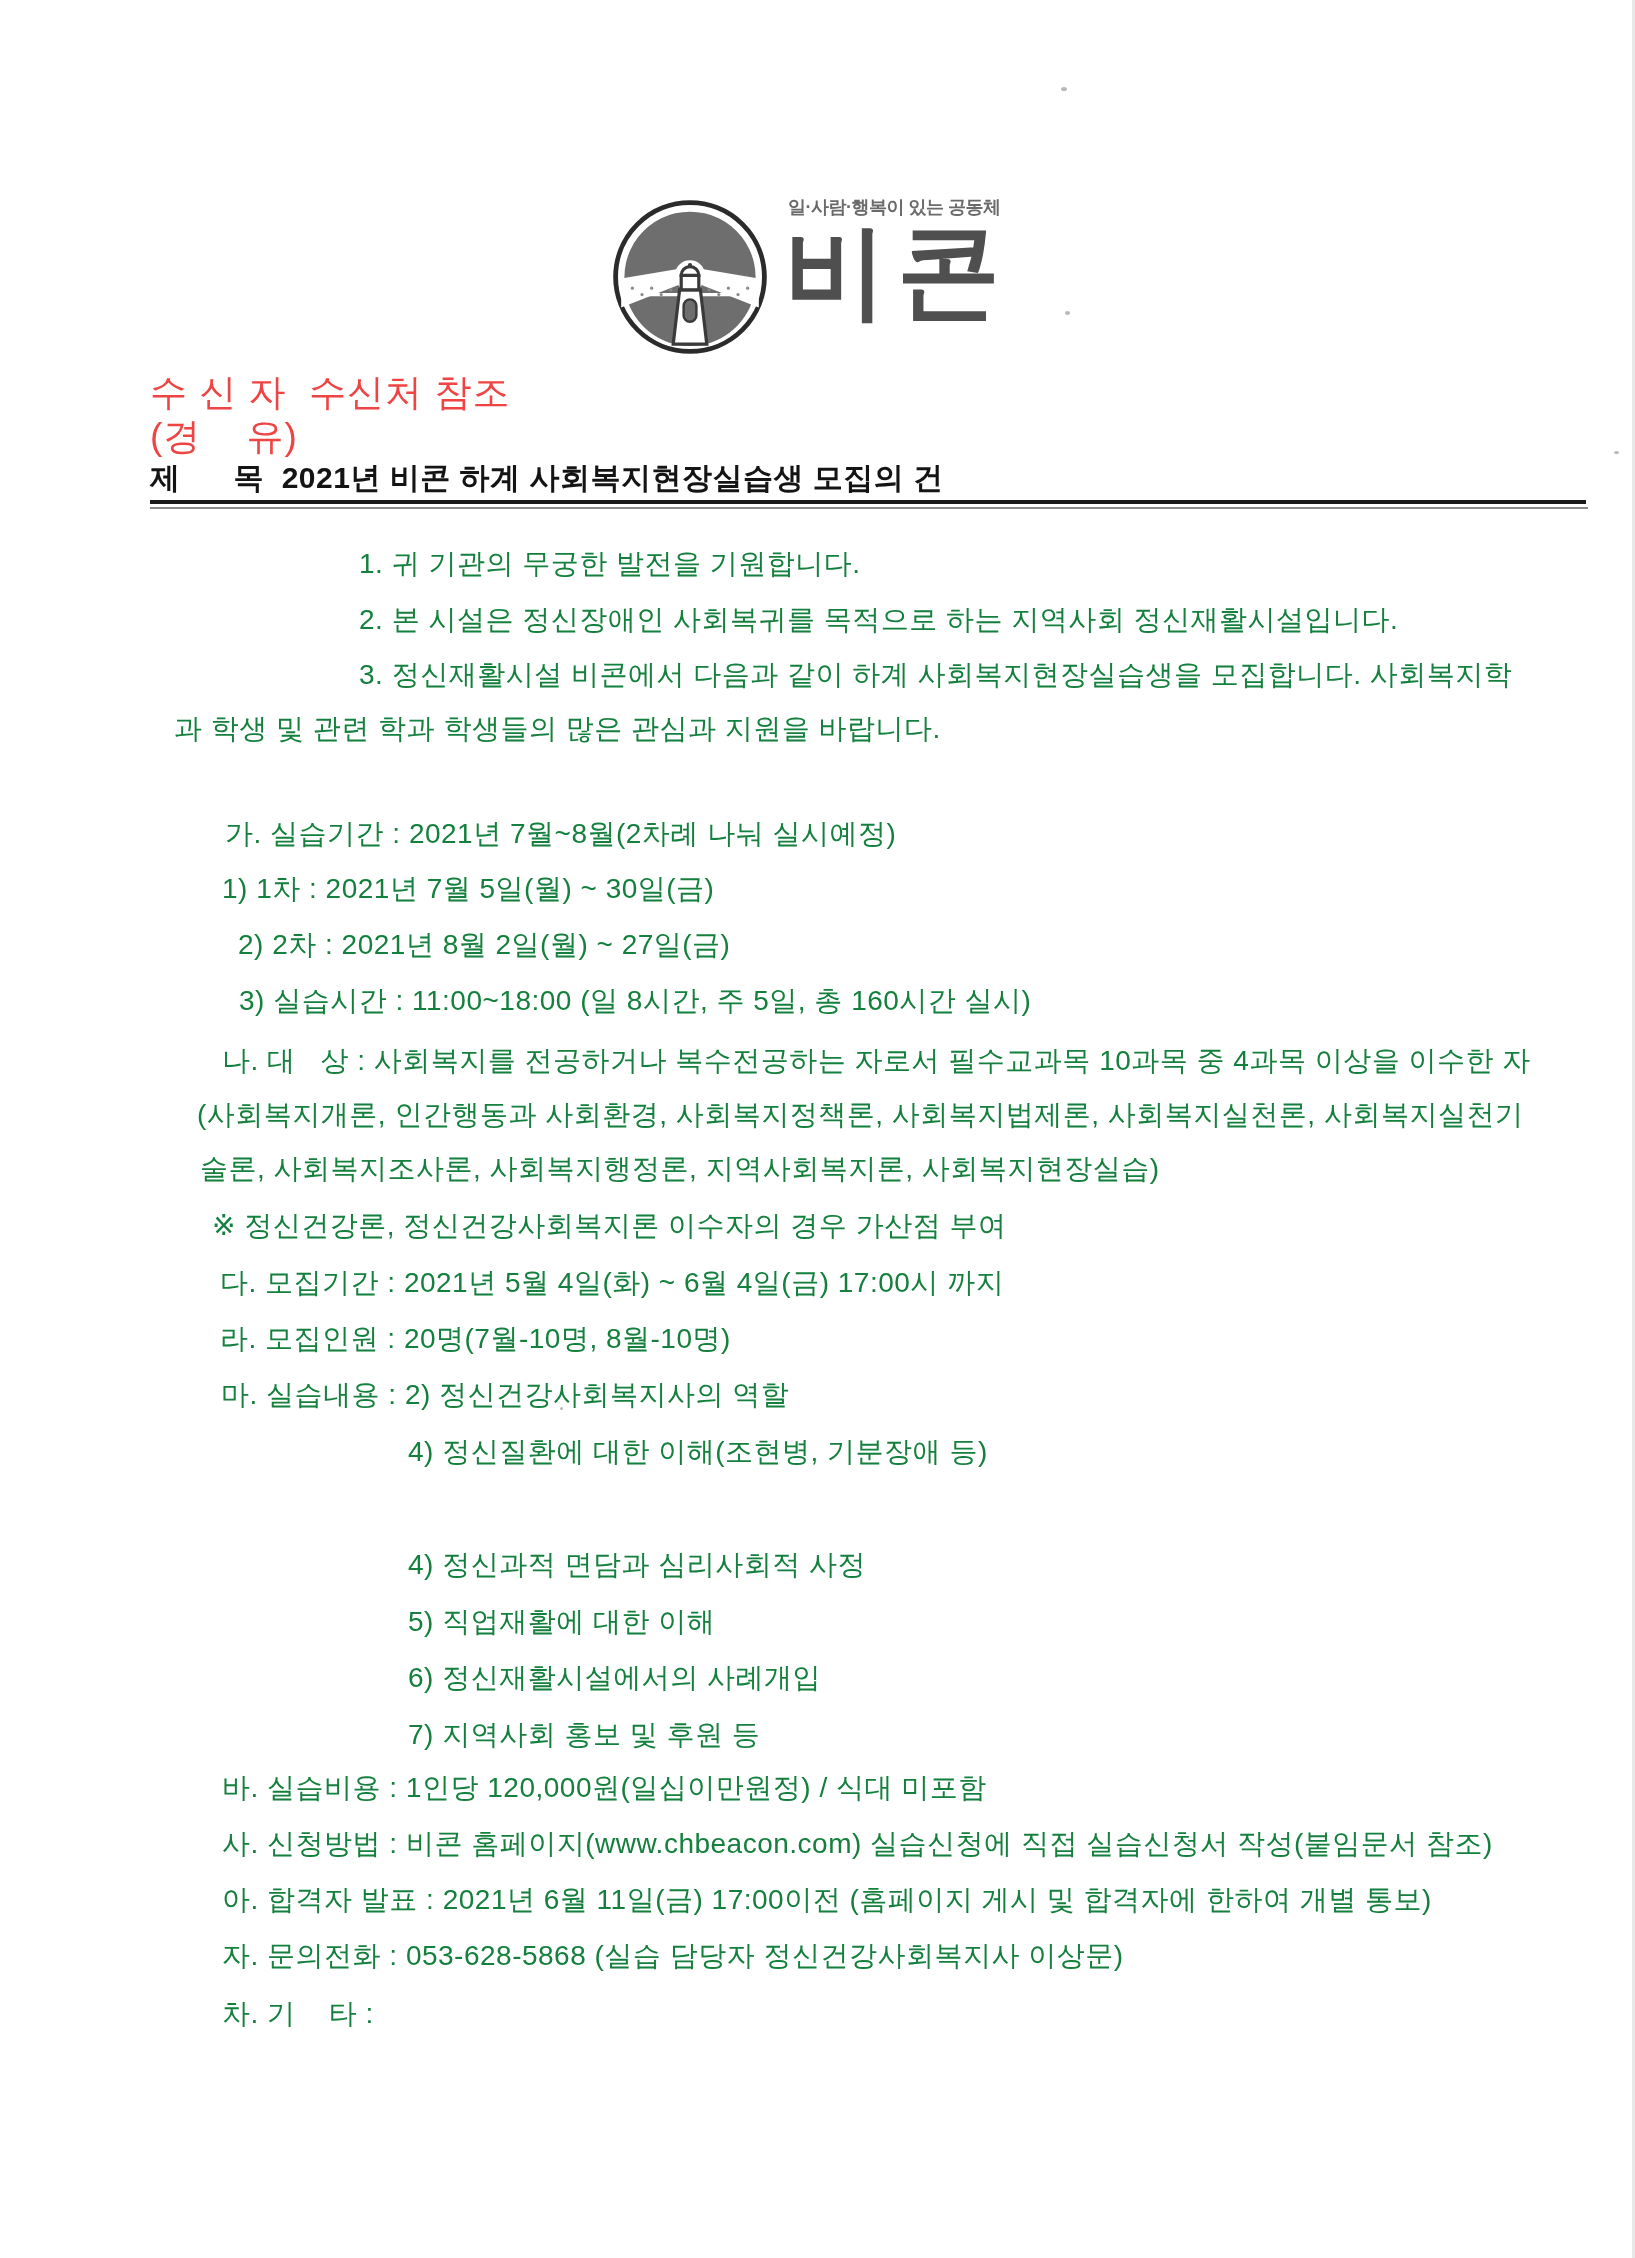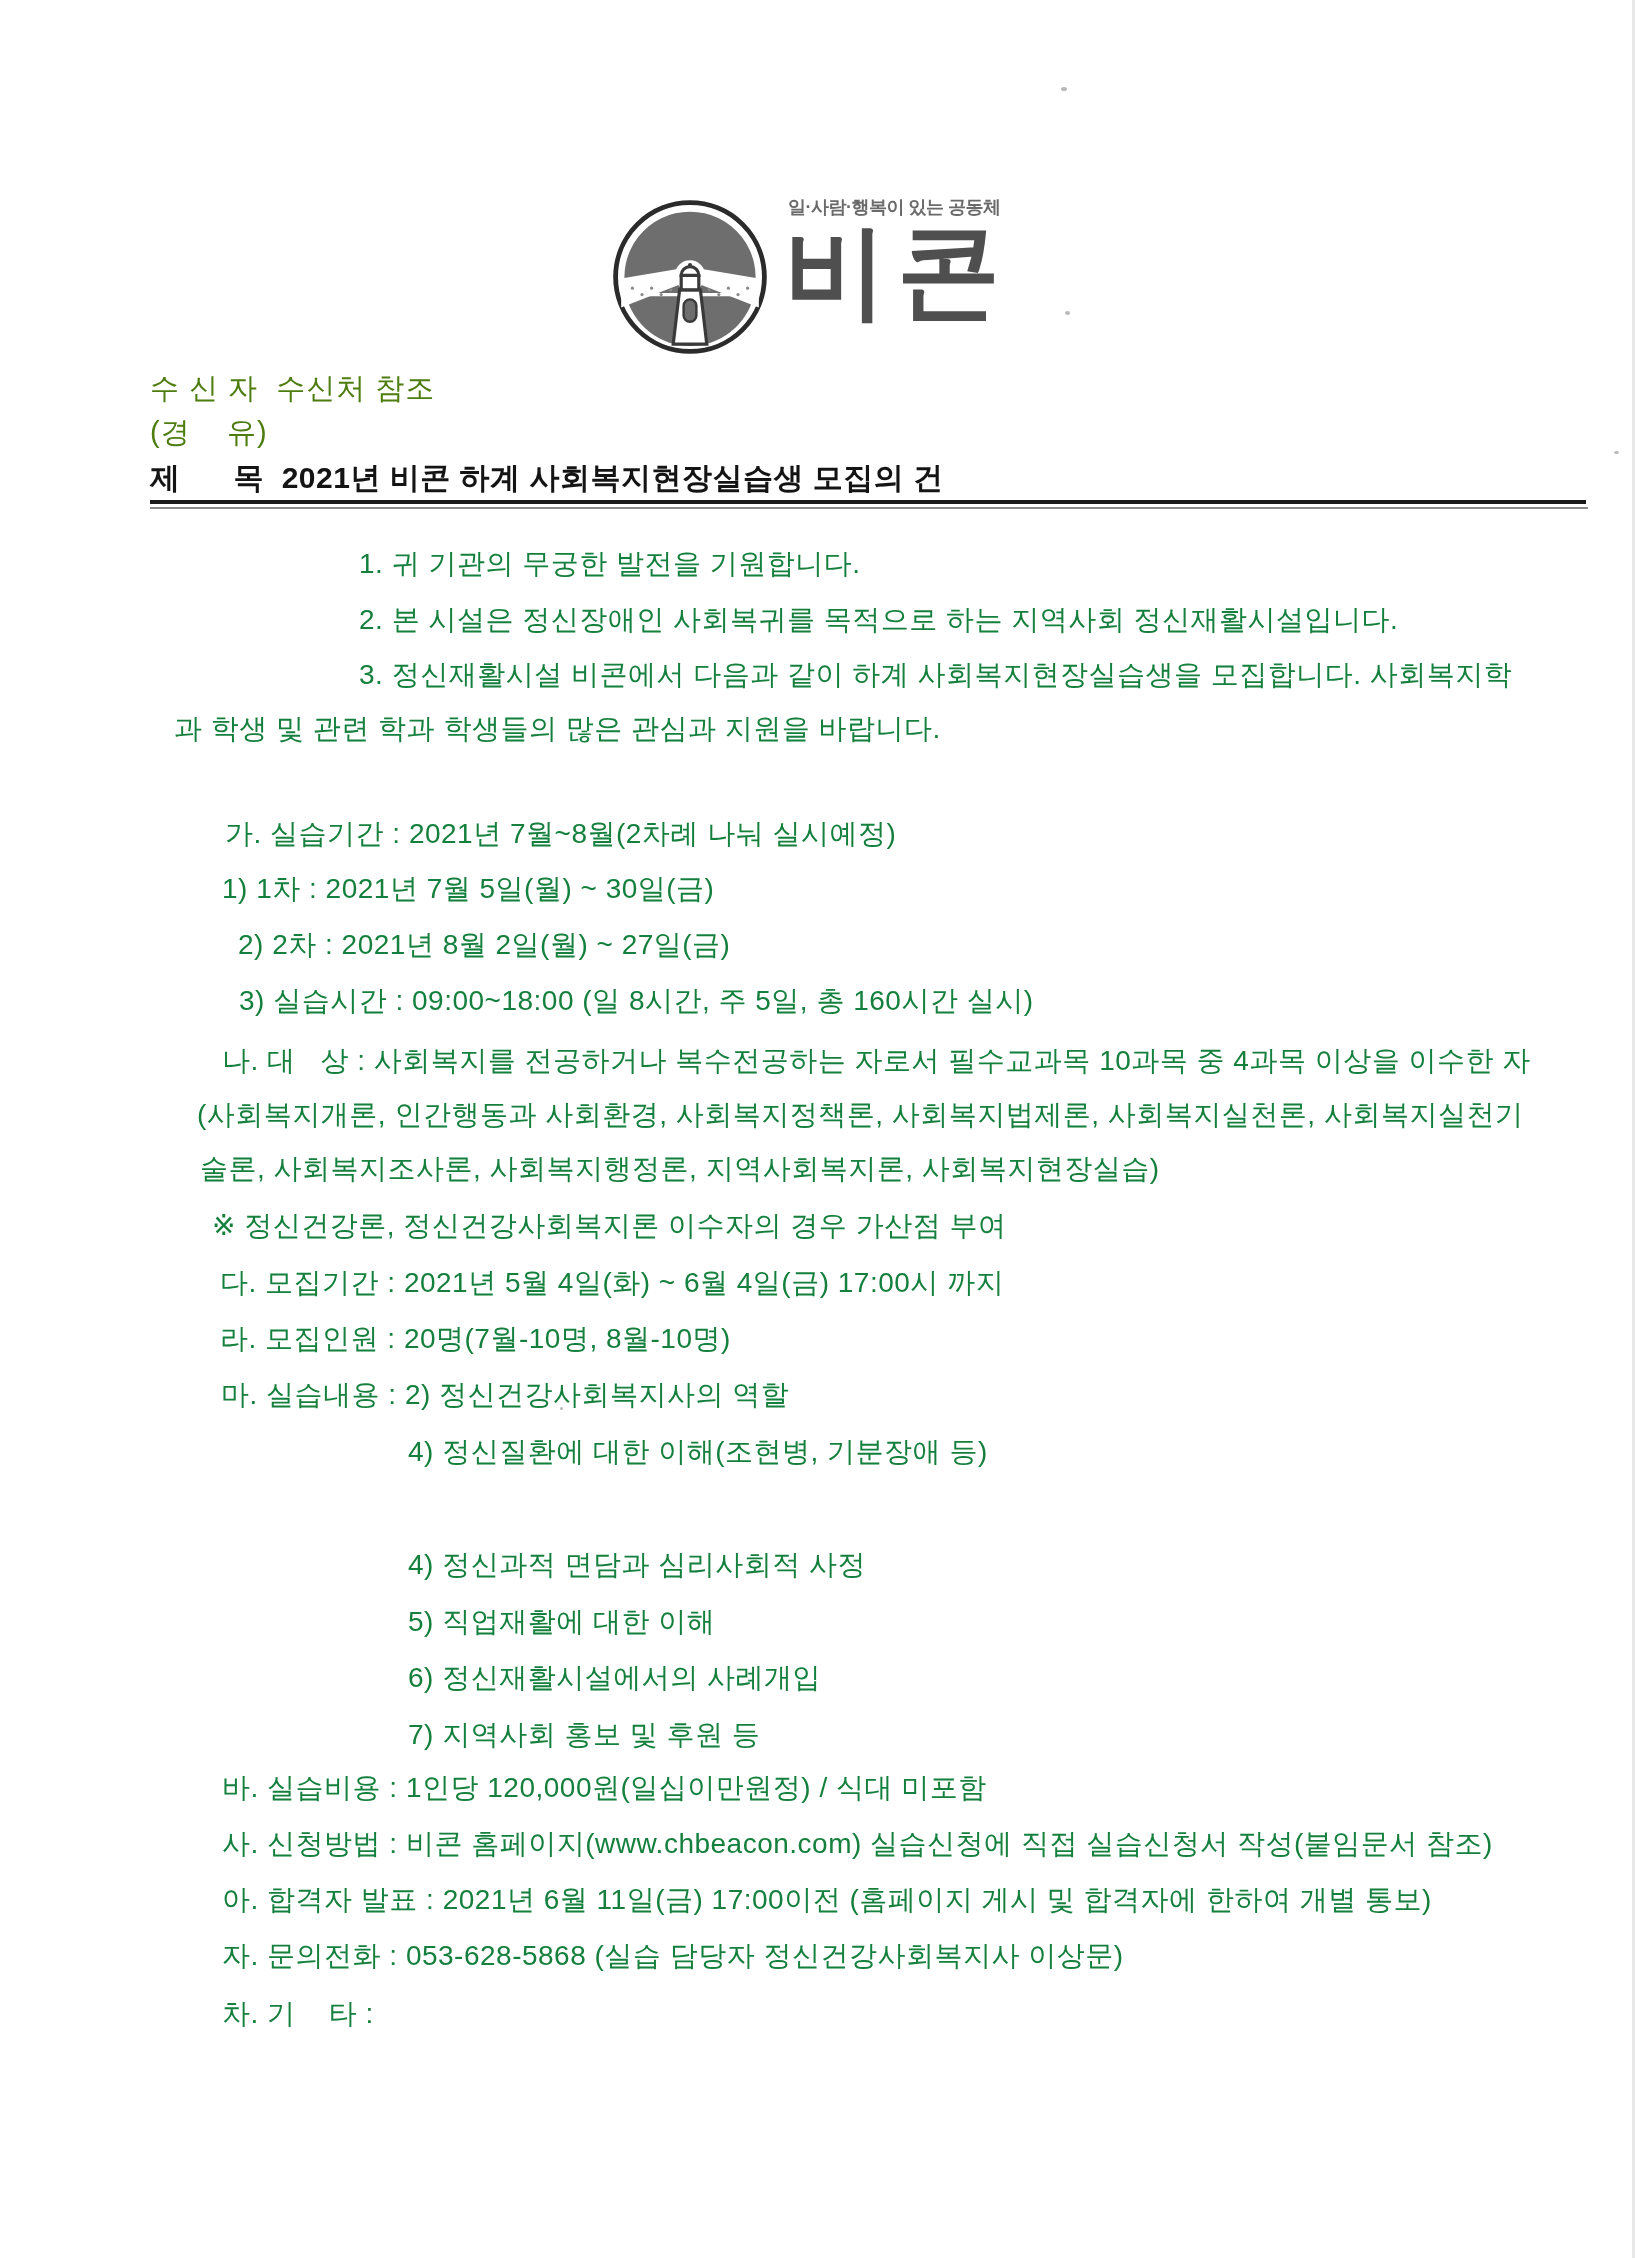--- a/index.html
+++ b/index.html
@@ -12,22 +12,22 @@
   }
   .ln{
     position:absolute;
     font-size:28px;
     line-height:1.15;
     color:#15803d;
     white-space:pre;
     letter-spacing:0.5px;
   }
   .hd{
-    font-size:29px;
-    color:#4d7c0f;
+    font-size:37px;
+    color:#ef4444;
     letter-spacing:1px;
   }
   .subject{
     font-size:30px;
     font-weight:bold;
     color:#141414;
     letter-spacing:0.5px;
   }
   .rule{position:absolute;}
   .rule-thick{height:4px;background:#1a1a1a;}
@@ -96,21 +96,21 @@
   <div class="rule rule-thin" style="left:150px;top:507px;width:1438px;"></div>
 
   <div class="ln" style="left:359px;top:548px;">1. 귀 기관의 무궁한 발전을 기원합니다.</div>
   <div class="ln" style="left:359px;top:604px;">2. 본 시설은 정신장애인 사회복귀를 목적으로 하는 지역사회 정신재활시설입니다.</div>
   <div class="ln" style="left:359px;top:659px;">3. 정신재활시설 비콘에서 다음과 같이 하계 사회복지현장실습생을 모집합니다. 사회복지학</div>
   <div class="ln" style="left:174px;top:713px;">과 학생 및 관련 학과 학생들의 많은 관심과 지원을 바랍니다.</div>
 
   <div class="ln" style="left:225px;top:818px;">가. 실습기간 : 2021년 7월~8월(2차례 나눠 실시예정)</div>
   <div class="ln" style="left:222px;top:873px;">1) 1차 : 2021년 7월 5일(월) ~ 30일(금)</div>
   <div class="ln" style="left:238px;top:929px;">2) 2차 : 2021년 8월 2일(월) ~ 27일(금)</div>
-  <div class="ln" style="left:239px;top:985px;">3) 실습시간 : 09:00~18:00 (일 8시간, 주 5일, 총 160시간 실시)</div>
+  <div class="ln" style="left:239px;top:985px;">3) 실습시간 : 11:00~18:00 (일 8시간, 주 5일, 총 160시간 실시)</div>
 
   <div class="ln" style="left:222px;top:1045px;">나. 대   상 : 사회복지를 전공하거나 복수전공하는 자로서 필수교과목 10과목 중 4과목 이상을 이수한 자</div>
   <div class="ln" style="left:197px;top:1099px;">(사회복지개론, 인간행동과 사회환경, 사회복지정책론, 사회복지법제론, 사회복지실천론, 사회복지실천기</div>
   <div class="ln" style="left:200px;top:1153px;">술론, 사회복지조사론, 사회복지행정론, 지역사회복지론, 사회복지현장실습)</div>
   <div class="ln" style="left:212px;top:1210px;text-align:right;">※ 정신건강론, 정신건강사회복지론 이수자의 경우 가산점 부여</div>
 
   <div class="ln" style="left:220px;top:1267px;">다. 모집기간 : 2021년 5월 4일(화) ~ 6월 4일(금) 17:00시 까지</div>
   <div class="ln" style="left:220px;top:1323px;">라. 모집인원 : 20명(7월-10명, 8월-10명)</div>
   <div class="ln" style="left:221px;top:1379px;">마. 실습내용 : 2) 정신건강사회복지사의 역할</div>
 

